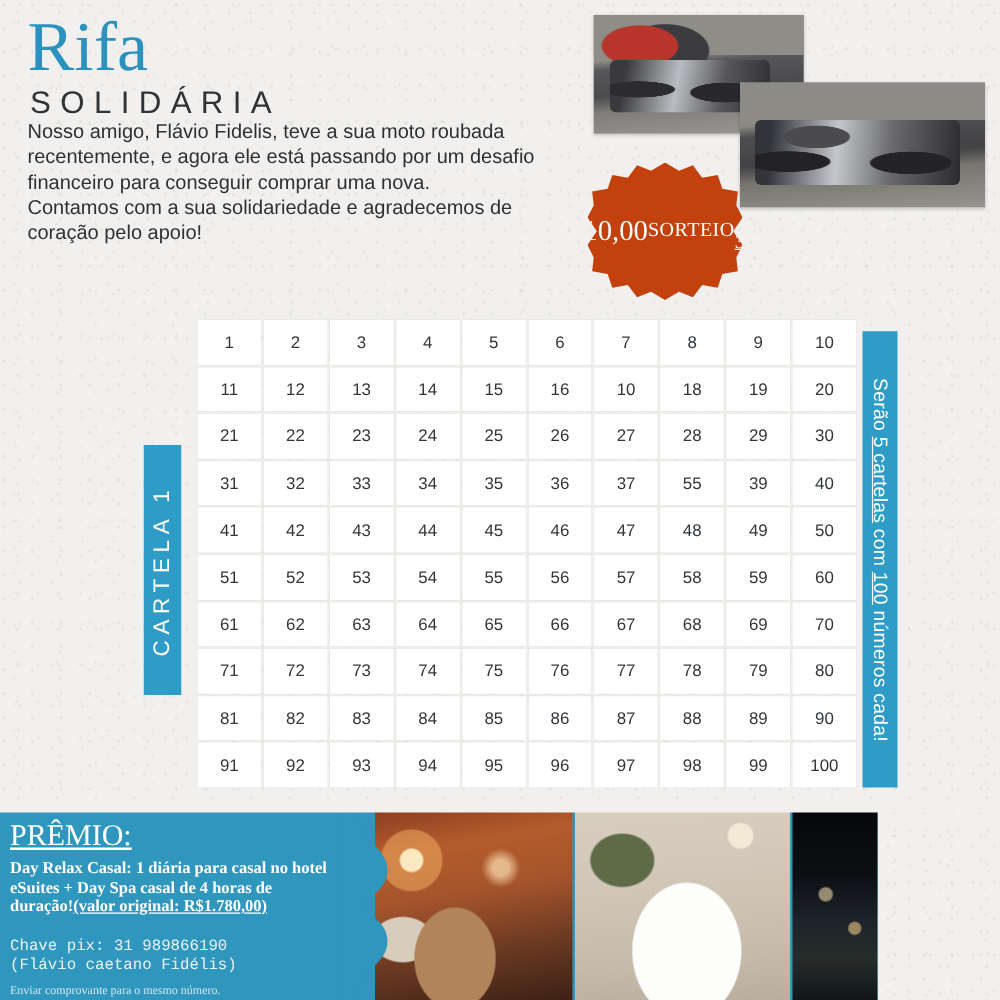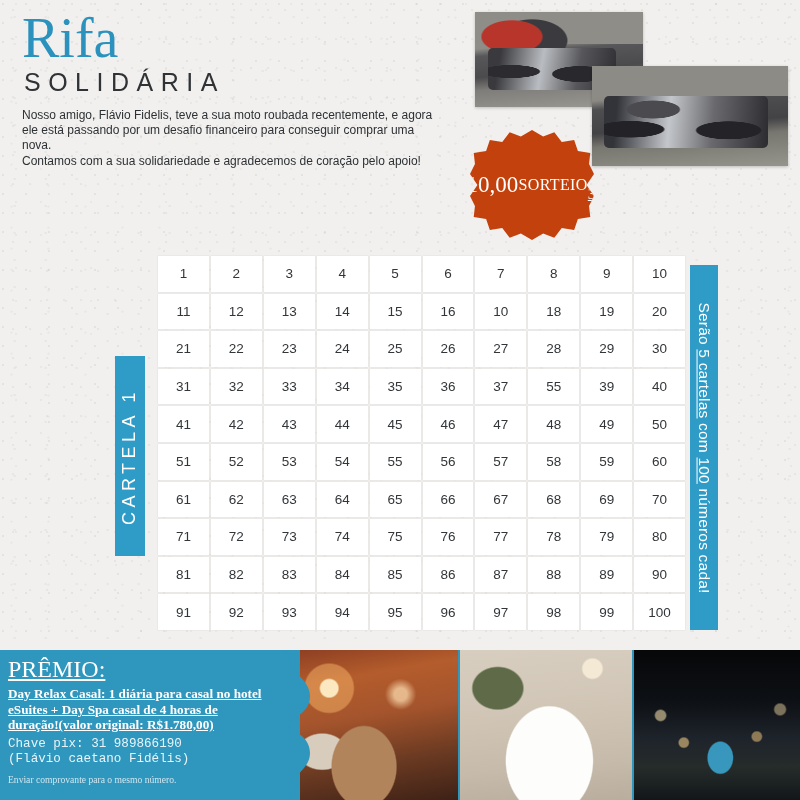--- a/index.html
+++ b/index.html
@@ -52,23 +52,23 @@
     left: 24px; top: 68px;
     font-size: 25px;
     letter-spacing: 7.5px;
     color: #2f3336;
     font-weight: 400;
     z-index: 3;
   }
 
   .body-copy {
     position: absolute;
-    left: 22px; top: 108px;
+    left: 22px; top: 96px;
     width: 420px;
-    font-size: 12px;
+    font-size: 16px;
     line-height: 1.27;
     color: #2d3134;
     z-index: 3;
   }
   .body-copy p { margin-bottom: 0px; }
 
   
   .photo {
     position: absolute;
     z-index: 4;
@@ -192,21 +192,21 @@
     justify-content: center;
     font-size: 13.5px;
     color: #333639;
     box-shadow: 0 0 0 .5px #e3e2e0;
   }
 
   
   #prize-banner {
     position: absolute;
     left: 0; top: 649px;
-    width: 800px; height: 151px;
+    width: 702px; height: 151px;
     background: #2f96bd;
     z-index: 6;
     overflow: hidden;
   }
   #prize-text-panel {
     position: absolute;
     left: 0; top: 0;
     width: 300px; height: 151px;
     background: #2f96bd;
     z-index: 3;
@@ -226,22 +226,21 @@
     line-height: 1;
     text-decoration: underline;
     margin-bottom: 5px;
   }
   #prize-desc {
     font-family: "Liberation Serif", serif;
     font-weight: bold;
     font-size: 13.2px;
     line-height: 1.18;
     width: 262px;
-    margin-bottom: 4px;
-    text-decoration: underline;
+    margin-bottom: 17px;
   }
   #prize-desc u { text-decoration: underline; }
   #pix-line {
     font-family: Liberation Mono, monospace;
     font-size: 12.6px;
     line-height: 1.2;
     width: 200px;
     color: #e9f4f8;
     margin-bottom: 7px;
   }

